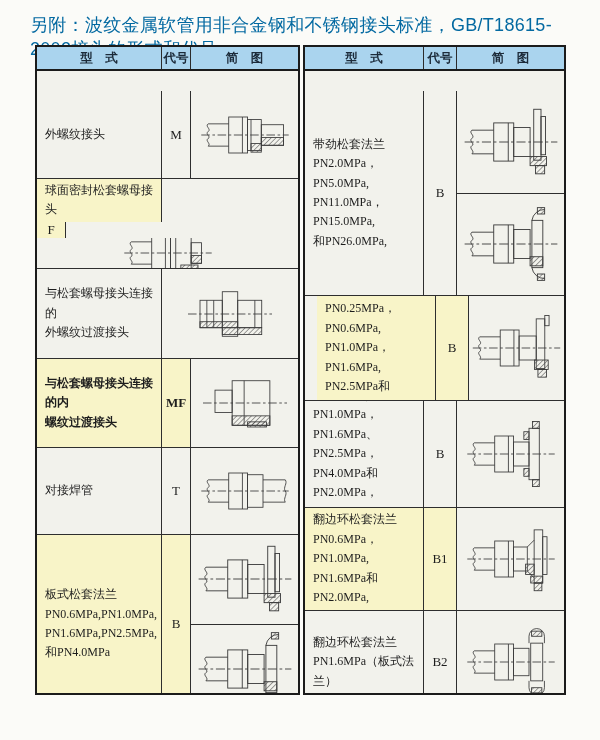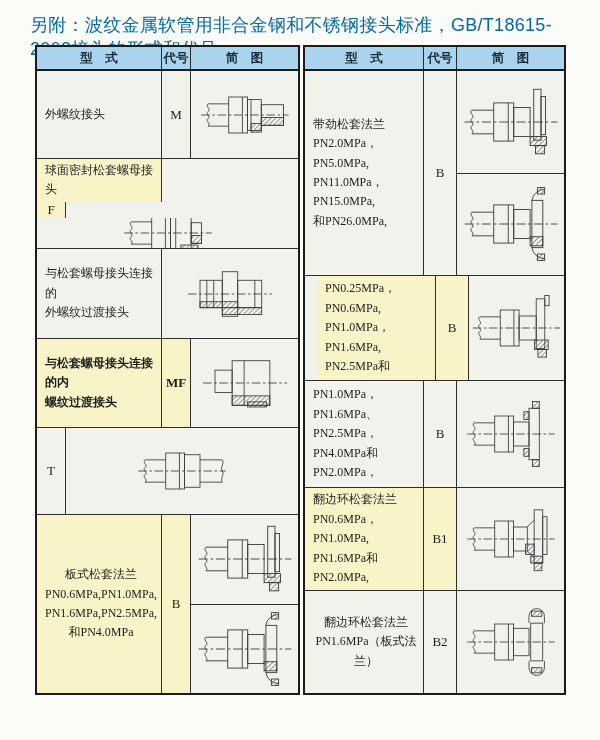--- a/index.html
+++ b/index.html
@@ -12,41 +12,41 @@
     position:absolute;left:30px;top:13px;width:560px;
     font-family:"Liberation Sans","DejaVu Sans",sans-serif;
     font-size:18px;font-weight:400;letter-spacing:0.3px;color:#0369a1;
   }
   .tables{
     position:absolute;left:35px;top:45px;width:531px;height:650px;
     display:flex;gap:3px;
   }
   .half{
     border:2px solid #1b1b1b;box-sizing:border-box;height:650px;
-    background:#f2f2ec;display:flex;flex-direction:column;overflow:hidden;
+    background:#f2f2ec;display:flex;flex-direction:column;overflow:hidden;gap:20px;
   }
   .half.left{width:265px;}
   .half.right{width:263px;}
   .hrow{
     display:flex;height:24px;min-height:24px;background:#aad4ee;
     border-bottom:2px solid #1b1b1b;box-sizing:border-box;
   }
   .hc{
     display:flex;align-items:center;justify-content:center;
     font-size:12.5px;font-weight:600;color:#1c2b3a;box-sizing:border-box;
   }
   .hc.type,.cell.type{width:125px;}
   .hc.code,.cell.code{width:29px;}
   .hc.diag,.cell.diag{flex:1;}
   .half.right .hc.type,.half.right .cell.type{width:119px;}
   .half.right .hc.code,.half.right .cell.code{width:33px;}
   .hc.type,.hc.code{border-right:1px solid #2b2b2b;}
   .rows{flex:1;display:flex;flex-direction:column;}
   .row{display:flex;box-sizing:border-box;border-bottom:1px solid #2e2e2e;}
-  .row:last-child{border-bottom:none;text-align:center;}
+  .row:last-child{border-bottom:none;}
   .cell{box-sizing:border-box;display:flex;align-items:center;overflow:hidden;}
   .cell.type{padding:2px 4px 2px 8px;border-right:1px solid #2e2e2e;}
   .cell.code{justify-content:center;border-right:1px solid #2e2e2e;font-size:13px;color:#1d1d1d;}
   .cell.diag{flex-direction:column;align-items:stretch;background:#f2f2ec;}
   .tlines{font-size:12px;line-height:1.62;white-space:pre-line;color:#1d1d1d;}
   .bg-yellow{background:#f8f4c8;}
   .bg-white{background:#f2f2ec;}
   .dwrap{flex:1;display:flex;align-items:center;justify-content:center;min-height:0;}
   .dwrap + .dwrap{border-top:1px solid #2e2e2e;}
   svg{display:block;}
@@ -164,20 +164,23 @@
                 <rect x="20" y="27" width="20" height="26" fill="none" stroke="#3a3a3a" stroke-width="1"></rect>
                 <rect x="40" y="16" width="44" height="52" fill="none" stroke="#3a3a3a" stroke-width="1"></rect>
                 <line x1="54" y1="16" x2="54" y2="68" stroke="#3a3a3a" stroke-width="1"></line>
                 <rect x="40" y="57" width="44" height="11" fill="url(#h3)" stroke="#3a3a3a" stroke-width="1"></rect>
                 <rect x="58" y="64" width="22" height="6" fill="url(#h3)" stroke="#3a3a3a" stroke-width="1"></rect>
               </svg>
             </div>
           </div>
         </div>
         <div class="row" style="height: 87px;">
+          <div class="cell type bg-white">
+            <div class="tlines">对接焊管</div>
+          </div>
           <div class="cell code bg-white">T</div>
           <div class="cell diag">
             <div class="dwrap">
               <svg viewBox="0 0 110 84" width="100" height="72" preserveAspectRatio="xMidYMid meet">
                 <defs>
                   <pattern id="h4" width="4" height="4" patternUnits="userSpaceOnUse" patternTransform="rotate(45)">
                     <line x1="0" y1="0" x2="0" y2="4" stroke="#4a4a4a" stroke-width="1.2"></line>
                   </pattern>
                 </defs>
                 <path d="M12,29 c-4,3 4,6 0,9 c-4,3 4,6 0,8 c-4,3 4,6 0,9" fill="none" stroke="#3a3a3a" stroke-width="1"></path>

